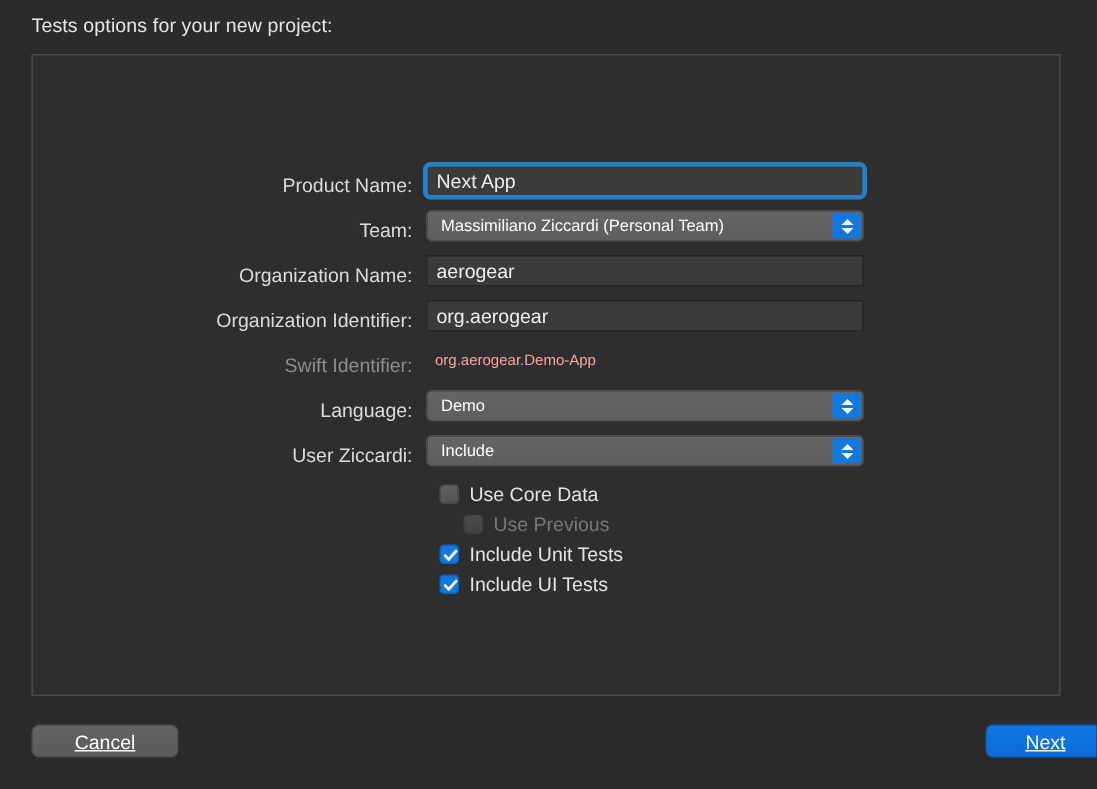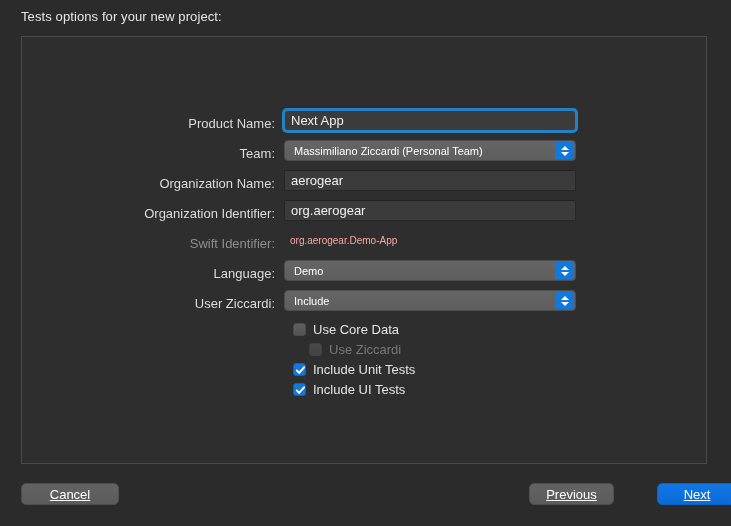--- a/index.html
+++ b/index.html
@@ -292,21 +292,21 @@
       </div>
     </div>
 
   <div class="checkbox-group" id="checkbox-group">
       <div class="checkbox-row">
         <span class="cbox off"></span>
         <span class="cb-label">Use Core Data</span>
       </div>
       <div class="checkbox-row indented">
         <span class="cbox off disabled"></span>
-        <span class="cb-label dim">Use Ziccardi</span>
+        <span class="cb-label dim">Use Previous</span>
       </div>
       <div class="checkbox-row">
         <span class="cbox on">
           <svg width="11" height="11" viewBox="0 0 11 11">
             <path d="M1.8 5.4 L4.1 7.9 L9.1 2.3" stroke="#FFFFFF" stroke-width="1.9" fill="none" stroke-linecap="round" stroke-linejoin="round"></path>
           </svg>
         </span>
         <span class="cb-label">Include Unit Tests</span>
       </div>
       <div class="checkbox-row">
@@ -316,15 +316,14 @@
           </svg>
         </span>
         <span class="cb-label">Include UI Tests</span>
       </div>
     </div>
 
 </div>
 
 <div class="footer">
   <div class="btn gray" id="cancel-button">Cancel</div>
-  <div class="btn gray" id="previous-button">Previous</div>
   <div class="btn blue" id="next-button">Next</div>
 </div>
 
 </body></html>

